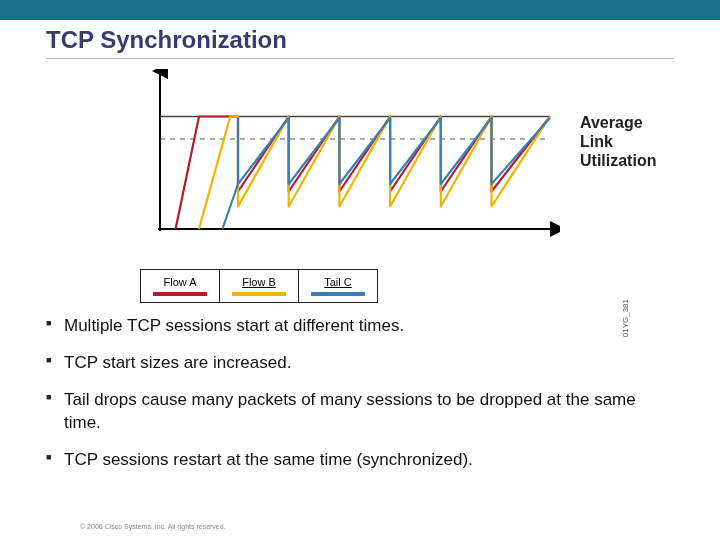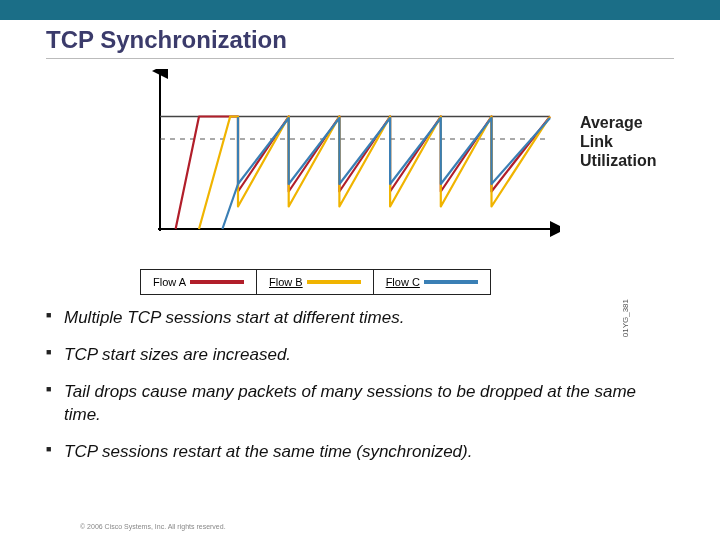--- a/index.html
+++ b/index.html
@@ -9,25 +9,25 @@
   .title { font-size: 24px; font-weight: bold; color: #3b3b6b; padding-bottom: 4px; border-bottom: 1px solid #bbb; margin-bottom: 10px; }
 
   .chart-wrap { display: flex; justify-content: center; margin-bottom: 12px; }
   .chart-box { position: relative; width: 500px; }
   .chart-area { position: relative; width: 420px; height: 180px; margin-left: 30px; }
   .chart-area svg { display: block; }
   .annot { position: absolute; left: 440px; top: 44px; font-size: 16px; font-weight: bold; color: #222; line-height: 1.2; white-space: pre; }
   .refcode { position: absolute; right: -70px; bottom: -50px; font-size: 8px; color: #555; transform: rotate(-90deg); transform-origin: right bottom; }
 
   .legend { display: flex; margin-left: 30px; margin-top: 20px; }
-  .legend-cell { border: 1px solid #222; padding: 6px 12px; font-size: 11px; display: flex; flex-direction: row; align-items: center; gap: 4px; }
+  .legend-cell { border: 1px solid #222; padding: 6px 12px; font-size: 11px; display: flex; flex-direction: column; align-items: center; gap: 4px; }
   .legend-cell + .legend-cell { border-left: none; text-decoration: underline; }
   .swatch { width: 54px; height: 4px; }
 
-  ul.bullets { list-style: none; margin-top: 8px; font-style: italic; }
+  ul.bullets { list-style: none; margin-top: 8px; }
   ul.bullets li { font-size: 17px; color: #111; margin-bottom: 14px; padding-left: 18px; position: relative; line-height: 1.35; }
   ul.bullets li::before { content: "■"; position: absolute; left: 0; top: 2px; font-size: 9px; color: #222; }
 
   .footer { position: absolute; bottom: 10px; left: 80px; font-size: 7px; color: #888; }
 </style>
 </head>
 <body>
 
 <div class="top-bar"></div>
 
@@ -63,21 +63,21 @@
       <div class="legend" id="legend">
           <div class="legend-cell">
             <span>Flow A</span>
             <div class="swatch" style="background: rgb(177, 30, 42);"></div>
           </div>
           <div class="legend-cell">
             <span>Flow B</span>
             <div class="swatch" style="background: rgb(240, 180, 0);"></div>
           </div>
           <div class="legend-cell">
-            <span>Flow C</span>
+            <span>Tail C</span>
             <div class="swatch" style="background: rgb(58, 127, 181);"></div>
           </div>
         </div>
     </div>
   </div>
 
   <ul class="bullets" id="bullets">
       <li>Multiple TCP sessions start at different times.</li>
       <li>TCP start sizes are increased.</li>
       <li>Tail drops cause many packets of many sessions to be dropped at the same time.</li>

